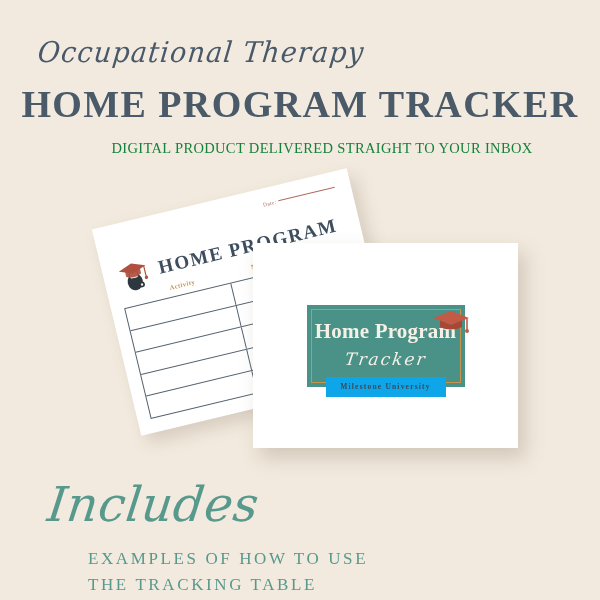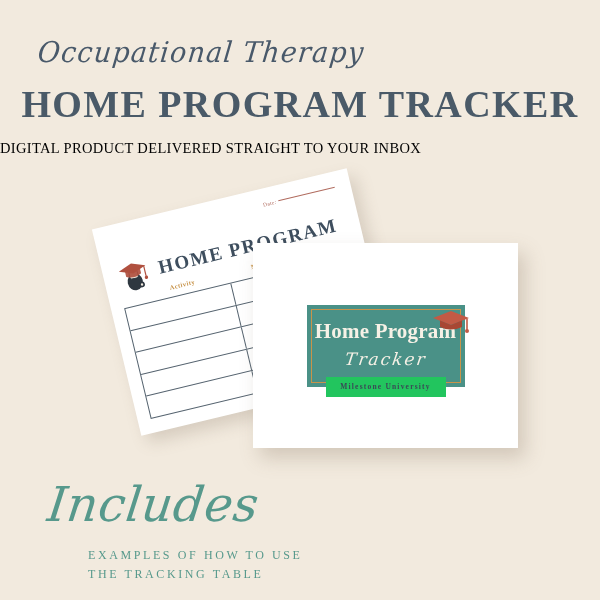--- a/index.html
+++ b/index.html
@@ -46,27 +46,28 @@
     font-size: 38px;
     letter-spacing: 1.4px;
     color: #4A5A68;
     white-space: nowrap;
   }
   .sub-title {
     position: absolute;
     left: 0;
     right: 0;
     top: 140px;
-    text-align: left;
+    text-align: center;
     font-family: "Liberation Serif", serif;
     font-weight: normal;
     font-size: 14.5px;
     letter-spacing: 0.35px;
-    color: #000000;
-    white-space: nowrap;
+    color: #15803d;
+    white-space: nowrap;
+    padding-left: 44px;
   }
 
   
   .cards-stage {
     position: absolute;
     left: 0;
     top: 0;
     width: 600px;
     height: 600px;
   }
@@ -240,21 +241,21 @@
     width: 40px;
     height: 26px;
   }
   .logo-badge {
     position: absolute;
     left: 50%;
     transform: translateX(-50%);
     bottom: -10px;
     width: 120px;
     height: 20px;
-    background: #22c55e;
+    background: #0ea5e9;
     display: flex;
     align-items: center;
     justify-content: center;
     font-family: "Liberation Serif", serif;
     font-weight: bold;
     font-size: 7.5px;
     letter-spacing: 1.2px;
     color: #3A4A56;
     white-space: nowrap;
   }
@@ -271,21 +272,21 @@
     letter-spacing: 0.5px;
     color: #57998C;
     transform: skewX(-7deg);
     white-space: nowrap;
   }
   .includes-note {
     position: absolute;
     left: 88px;
     top: 546px;
     font-family: "Liberation Serif", serif;
-    font-size: 12px;
+    font-size: 17px;
     letter-spacing: 2.6px;
     line-height: 1.55;
     color: #57998C;
   }
 </style>
 </head>
 <body>
 
 <div class="canvas">
 

